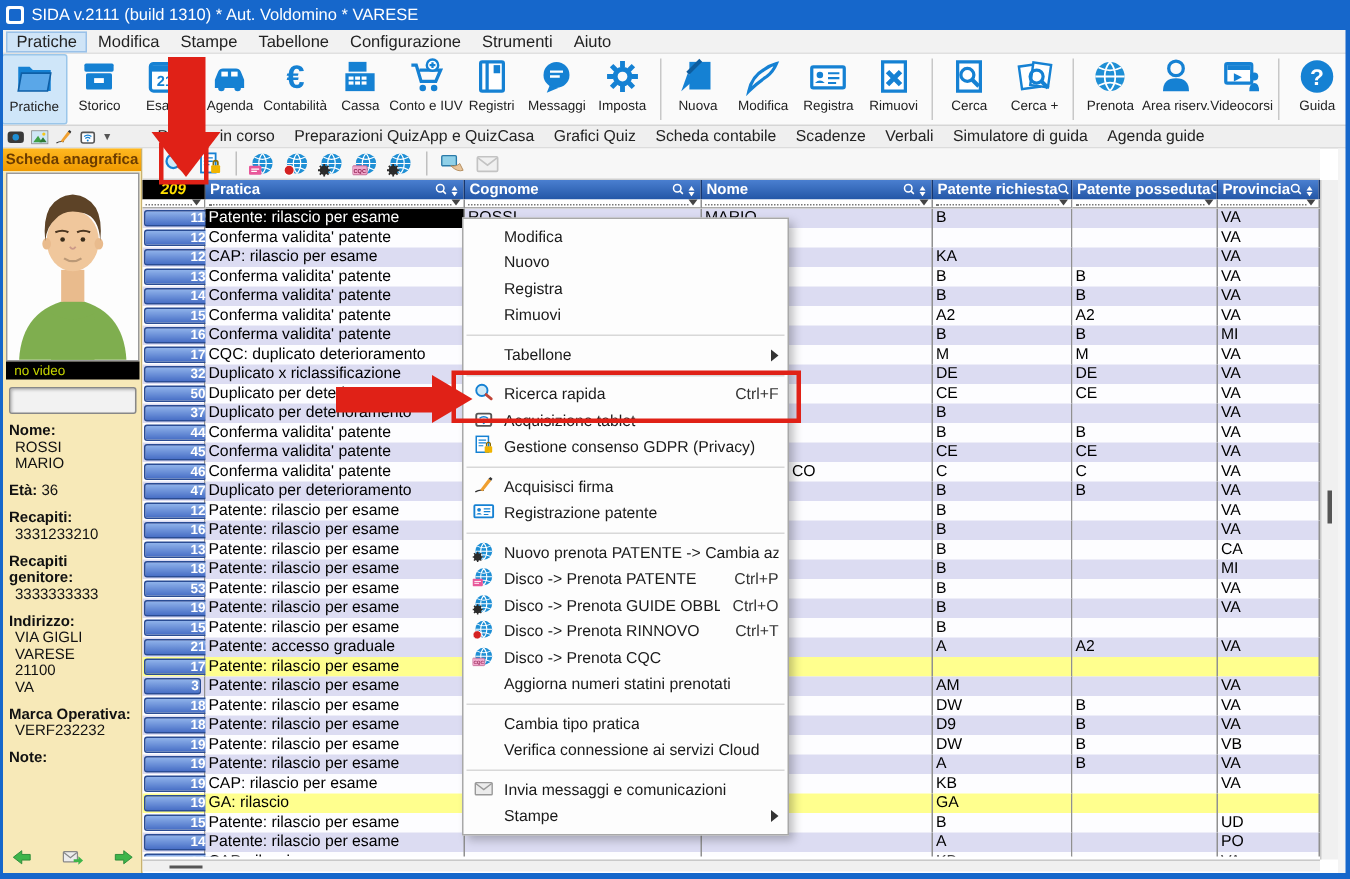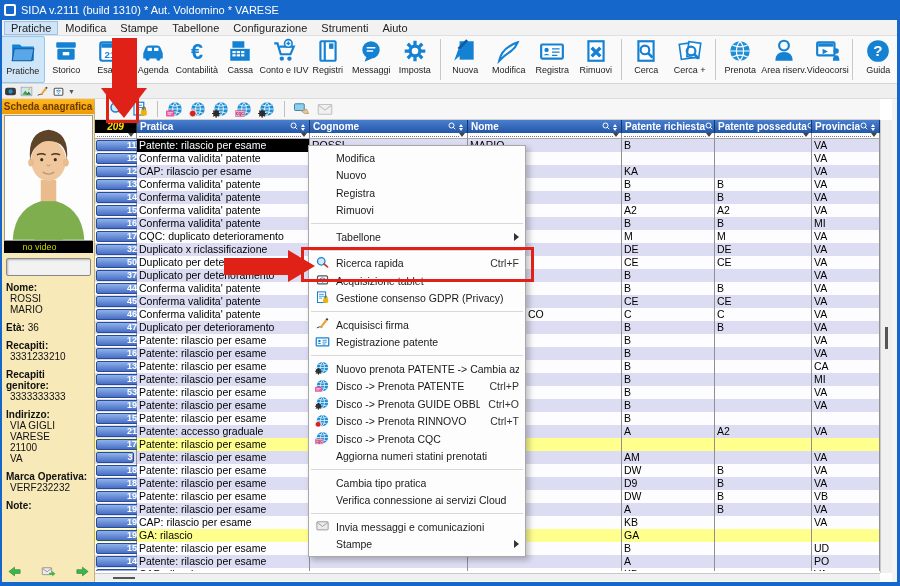--- a/index.html
+++ b/index.html
@@ -33,21 +33,21 @@
   .minibar .ic svg{display:block;}
   .caret{font-size:7px;color:#555;}
   .tabs{flex:1;display:flex;align-items:center;gap:13px;padding-left:10px;font-size:10.5px;color:#222;white-space:nowrap;overflow:hidden;}
   .tab{cursor:default;}
 
   
   .sidebar{position:absolute;left:2px;top:99px;width:93px;height:483px;background:#f7e9b8;border-right:1px solid #c8b270;}
   .sb-head{height:15px;background:linear-gradient(#ffb820,#f09a00);color:#6b3c00;font-size:10px;font-weight:bold;
     display:flex;align-items:center;justify-content:center;}
   .avatarbox{width:89px;height:126px;margin:1px auto 0;background:#fdfdfd;border:1px solid #999;overflow:hidden;}
-  .novideo{width:89px;height:12px;margin:0 auto;background:#000;color:#c6d500;font-size:9px;line-height:12px;padding-left:19px;}
+  .novideo{width:89px;height:12px;margin:0 auto;background:#000;color:#c6d500;font-size:9px;line-height:12px;padding-left:6px;}
   .sb-input{width:85px;height:18px;margin:5px auto 2px;background:#f2f2f2;border:1px solid #888;
     box-shadow:inset 1px 1px 2px #00000040;border-radius:2px;}
   .sb-info{padding:4px 4px 0 4px;font-size:10px;color:#111;}
   .sb-field{margin-bottom:7px;}
   .sb-field .flab{font-weight:bold;}
   .sb-field .fline{padding-left:4px;}
   .sb-foot{position:absolute;left:0;bottom:3px;width:93px;display:flex;align-items:center;justify-content:space-between;padding:0 5px;}
   .sb-foot .ic svg{display:block;}
 
   
@@ -371,20 +371,30 @@
           </svg>
         </span>
         <span class="ic">
           <svg width="13" height="13" viewBox="0 0 24 24">
             <rect x="4" y="6" width="16" height="13" rx="2" fill="#fff" stroke="#555" stroke-width="2"></rect>
             <path d="M9 13.5a4.5 4.5 0 0 1 6 0M7.5 11a7.5 7.5 0 0 1 9 0" stroke="#1581d3" stroke-width="1.5" fill="none"></path>
             <circle cx="12" cy="16" r="1.2" fill="#1581d3"></circle>
           </svg>
         </span>
         <span class="caret">▼</span>
+      </div>
+    <div class="tabs" id="tabs">
+        <div class="tab">Pratiche in corso</div>
+        <div class="tab">Preparazioni QuizApp e QuizCasa</div>
+        <div class="tab">Grafici Quiz</div>
+        <div class="tab">Scheda contabile</div>
+        <div class="tab">Scadenze</div>
+        <div class="tab">Verbali</div>
+        <div class="tab">Simulatore di guida</div>
+        <div class="tab">Agenda guide</div>
       </div>
   </div>
 
   <div class="sidebar">
     <div class="sb-head">Scheda anagrafica</div>
     <div class="avatarbox">
       <svg width="87" height="124" viewBox="0 0 90 128">
         <rect x="0" y="0" width="90" height="128" fill="#fdfdfd"></rect>
         <path d="M8 128 Q10 92 45 86 Q80 92 82 128 Z" fill="#7fae4f"></path>
         <path d="M30 96 Q45 104 60 96 L60 128 L30 128 Z" fill="#7fae4f"></path>

